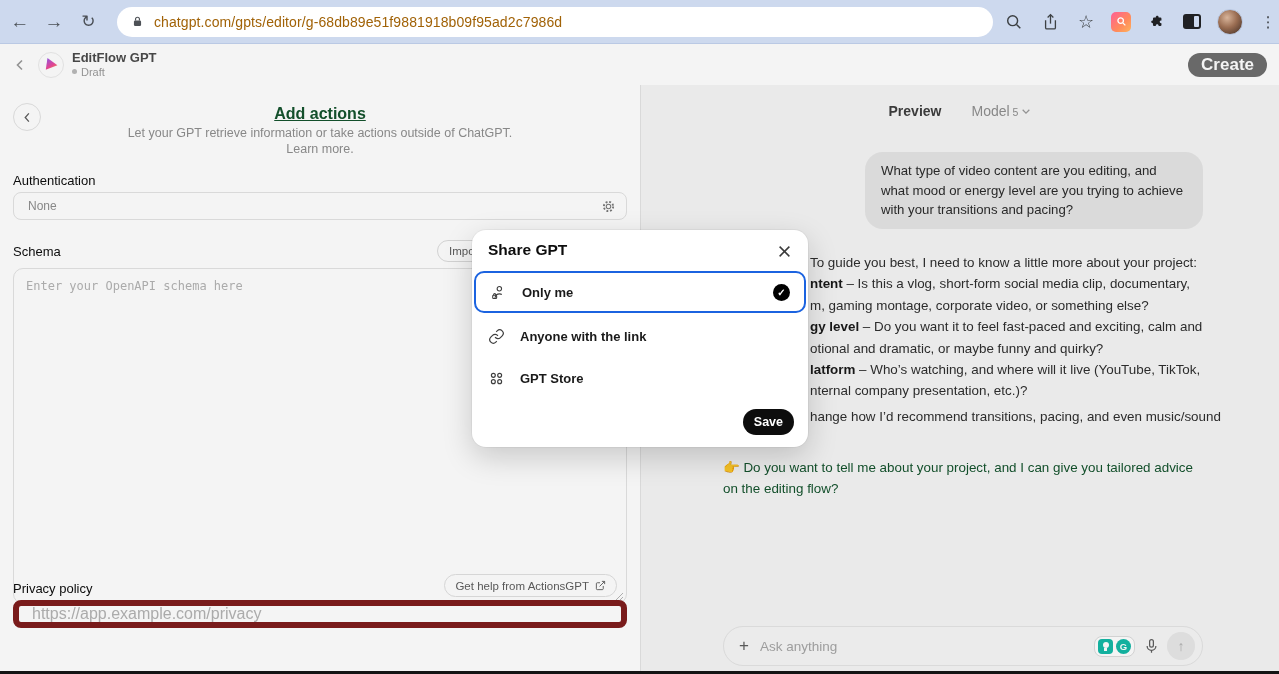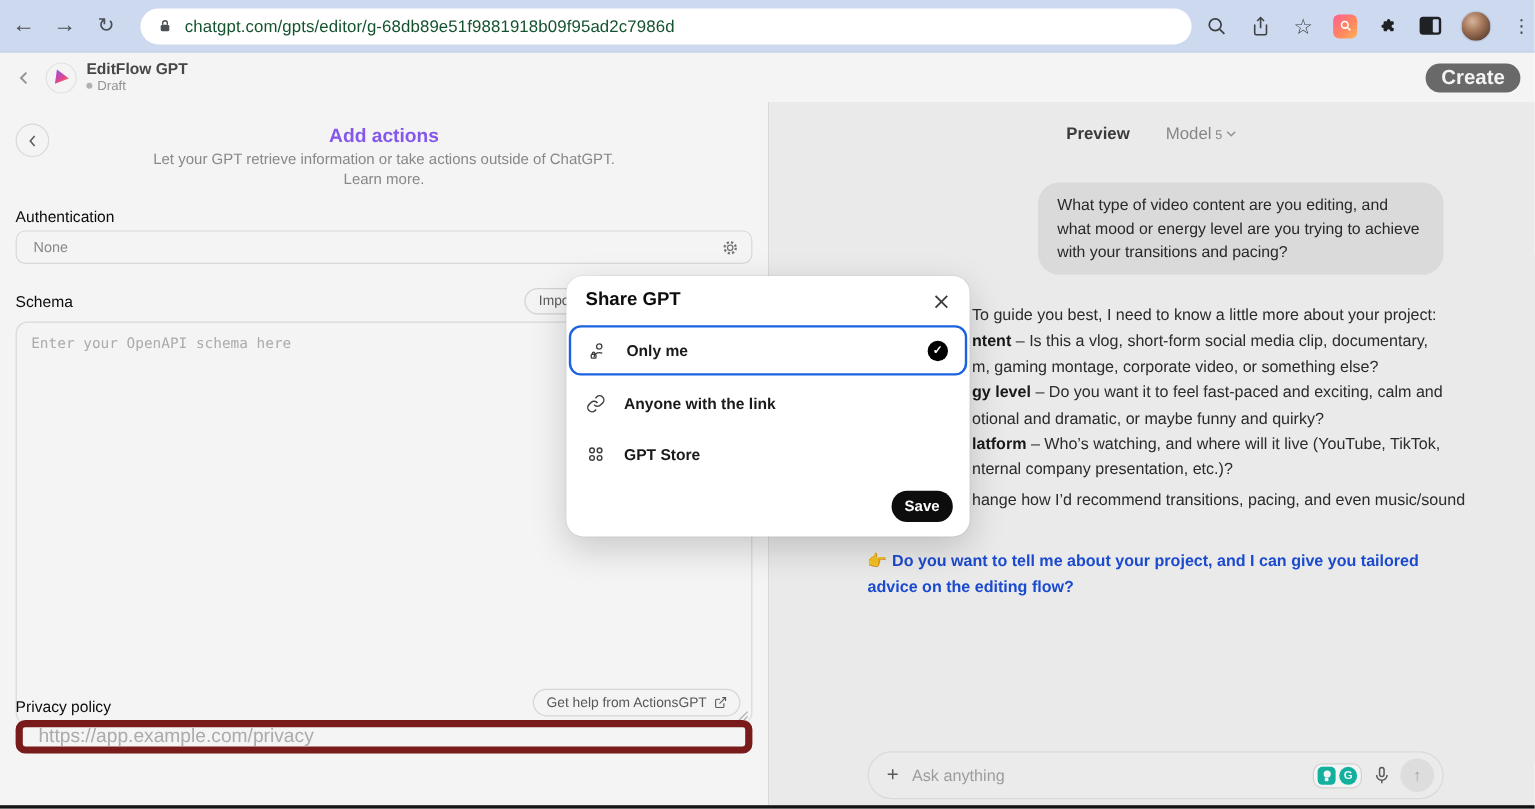--- a/index.html
+++ b/index.html
@@ -8,21 +8,21 @@
   .page { position:relative; width:1279px; height:674px; }
 
   
   .toolbar { position:absolute; top:0; left:0; width:1279px; height:44px;
     background:#cdd9ee; display:flex; align-items:center; border-bottom:1px solid #bac9e4; }
   .nav-btn { width:30px; height:30px; display:flex; align-items:center; justify-content:center;
     color:#4a4f55; font-size:19px; margin-left:5px; cursor:pointer; }
   .nav-btn.reload { font-size:17px; }
   .url-pill { margin-left:14px; width:896px; height:30px; background:#fff; border-radius:15px;
     display:flex; align-items:center; padding:0 14px; }
-  .url-text { font-size:14px; color:#14532d; margin-left:10px; letter-spacing:.1px; }
+  .url-text { font-size:14px; color:#a16207; margin-left:10px; letter-spacing:.1px; }
   .tb-right { display:flex; align-items:center; margin-left:10px; gap:14px; }
   .tb-icon { width:22px; height:22px; display:flex; align-items:center; justify-content:center; color:#3c4043; }
   .ext-badge { width:20px; height:20px; border-radius:5px;
     background:linear-gradient(135deg,#ff5f96 0%,#ff8a5c 60%,#ffb35c 100%);
     display:flex; align-items:center; justify-content:center; }
   .sidebar-glyph { width:18px; height:15px; background:#202124; border-radius:3px; position:relative; }
   .sidebar-glyph::after { content:""; position:absolute; right:2px; top:2px; bottom:2px; width:5px;
     background:#cdd9ee; border-radius:1px; }
   .avatar { width:26px; height:26px; border-radius:50%;
     background:radial-gradient(circle at 38% 32%, #d8b49a 0%, #9a6d52 45%, #3c2a22 100%);
@@ -47,21 +47,21 @@
 
   
   .main { display:flex; height:586px; }
   .left-panel { width:641px; background:#fff; border-right:1px solid #e3e3e3; position:relative; }
   .right-panel { width:638px; background:#f5f5f5; position:relative; }
 
   
   .back-circle { position:absolute; left:13px; top:18px; width:28px; height:28px; border-radius:50%;
     border:1px solid #e3e3e3; background:#fff; display:flex; align-items:center; justify-content:center; cursor:pointer; }
   .panel-title { position:absolute; top:20px; left:0; right:0; text-align:center;
-    font-size:16px; font-weight:bold; color:#8b5cf6; }
+    font-size:16px; font-weight:bold; color:#14532d;text-decoration:underline; }
   .panel-sub { position:absolute; top:41px; left:0; right:0; text-align:center; font-size:12.5px; color:#8f8f8f; }
   .panel-learn { position:absolute; top:57px; left:0; right:0; text-align:center; font-size:12.5px; color:#8f8f8f; cursor:pointer; }
   .field-label { position:absolute; left:13px; font-size:13px; color:#0d0d0d; }
   .auth-label { top:88px; }
   .auth-box { position:absolute; left:13px; top:107px; width:614px; height:28px; border:1px solid #e3e3e3;
     border-radius:8px; background:#fff; display:flex; align-items:center; padding:0 10px 0 14px; cursor:pointer; }
   .auth-value { font-size:12px; color:#8f8f8f; flex:1; }
   .schema-label { top:159px; }
   .import-pill { position:absolute; left:437px; top:155px; width:74px; height:22px; border:1px solid #dcdcdc;
     border-radius:11px; background:#fff; display:flex; align-items:center; padding-left:11px;
@@ -87,21 +87,21 @@
   .model-select { display:flex; align-items:baseline; gap:3px; color:#8e8e8e; cursor:pointer; }
   .model-word { font-size:14px; }
   .model-ver { font-size:10.5px; }
   .user-bubble { position:absolute; top:67px; right:76px; width:338px; background:#e4e4e4; border-radius:18px;
     padding:9px 16px; font-size:13.2px; line-height:1.48; color:#2b2b2b; }
   .assistant-frags { position:absolute; left:169px; top:167px; width:460px; font-size:13.4px; color:#2e2e2e; }
   .frag { line-height:21.4px; white-space:nowrap; }
   .frag b { color:#1a1a1a; }
   .frag.last { margin-top:4px; }
   .assistant-closing { position:absolute; left:82px; top:372px; width:474px; font-size:13.4px;
-    line-height:21.4px; color:#1d4ed8;font-weight:bold; }
+    line-height:21.4px; color:#14532d; }
   .composer { position:absolute; left:82px; top:541px; width:480px; height:40px; border:1px solid #e4e4e4;
     border-radius:20px; background:#f6f6f6; display:flex; align-items:center; padding:0 7px 0 15px; }
   .plus-icon { font-size:17px; color:#5d5d5d; margin-right:11px; cursor:pointer; }
   .composer-input { flex:1; border:none; outline:none; background:transparent; font-size:13.5px; color:#3a3a3a; }
   .composer-input::placeholder { color:#a5a5a5; }
   .ext-pill { display:flex; align-items:center; gap:3px; background:#fff; border:1px solid #dcdcdc;
     border-radius:8px; padding:2px 3px; margin-right:9px; cursor:pointer; }
   .lt-icon { width:15px; height:15px; border-radius:4px; background:#14b8a6; position:relative; }
   .lt-icon::after { content:""; position:absolute; left:4.5px; top:3px; width:6px; height:6px; border-radius:50%; background:#fff; }
   .lt-icon::before { content:""; position:absolute; left:6px; top:9px; width:3px; height:3.5px; background:#fff; }

